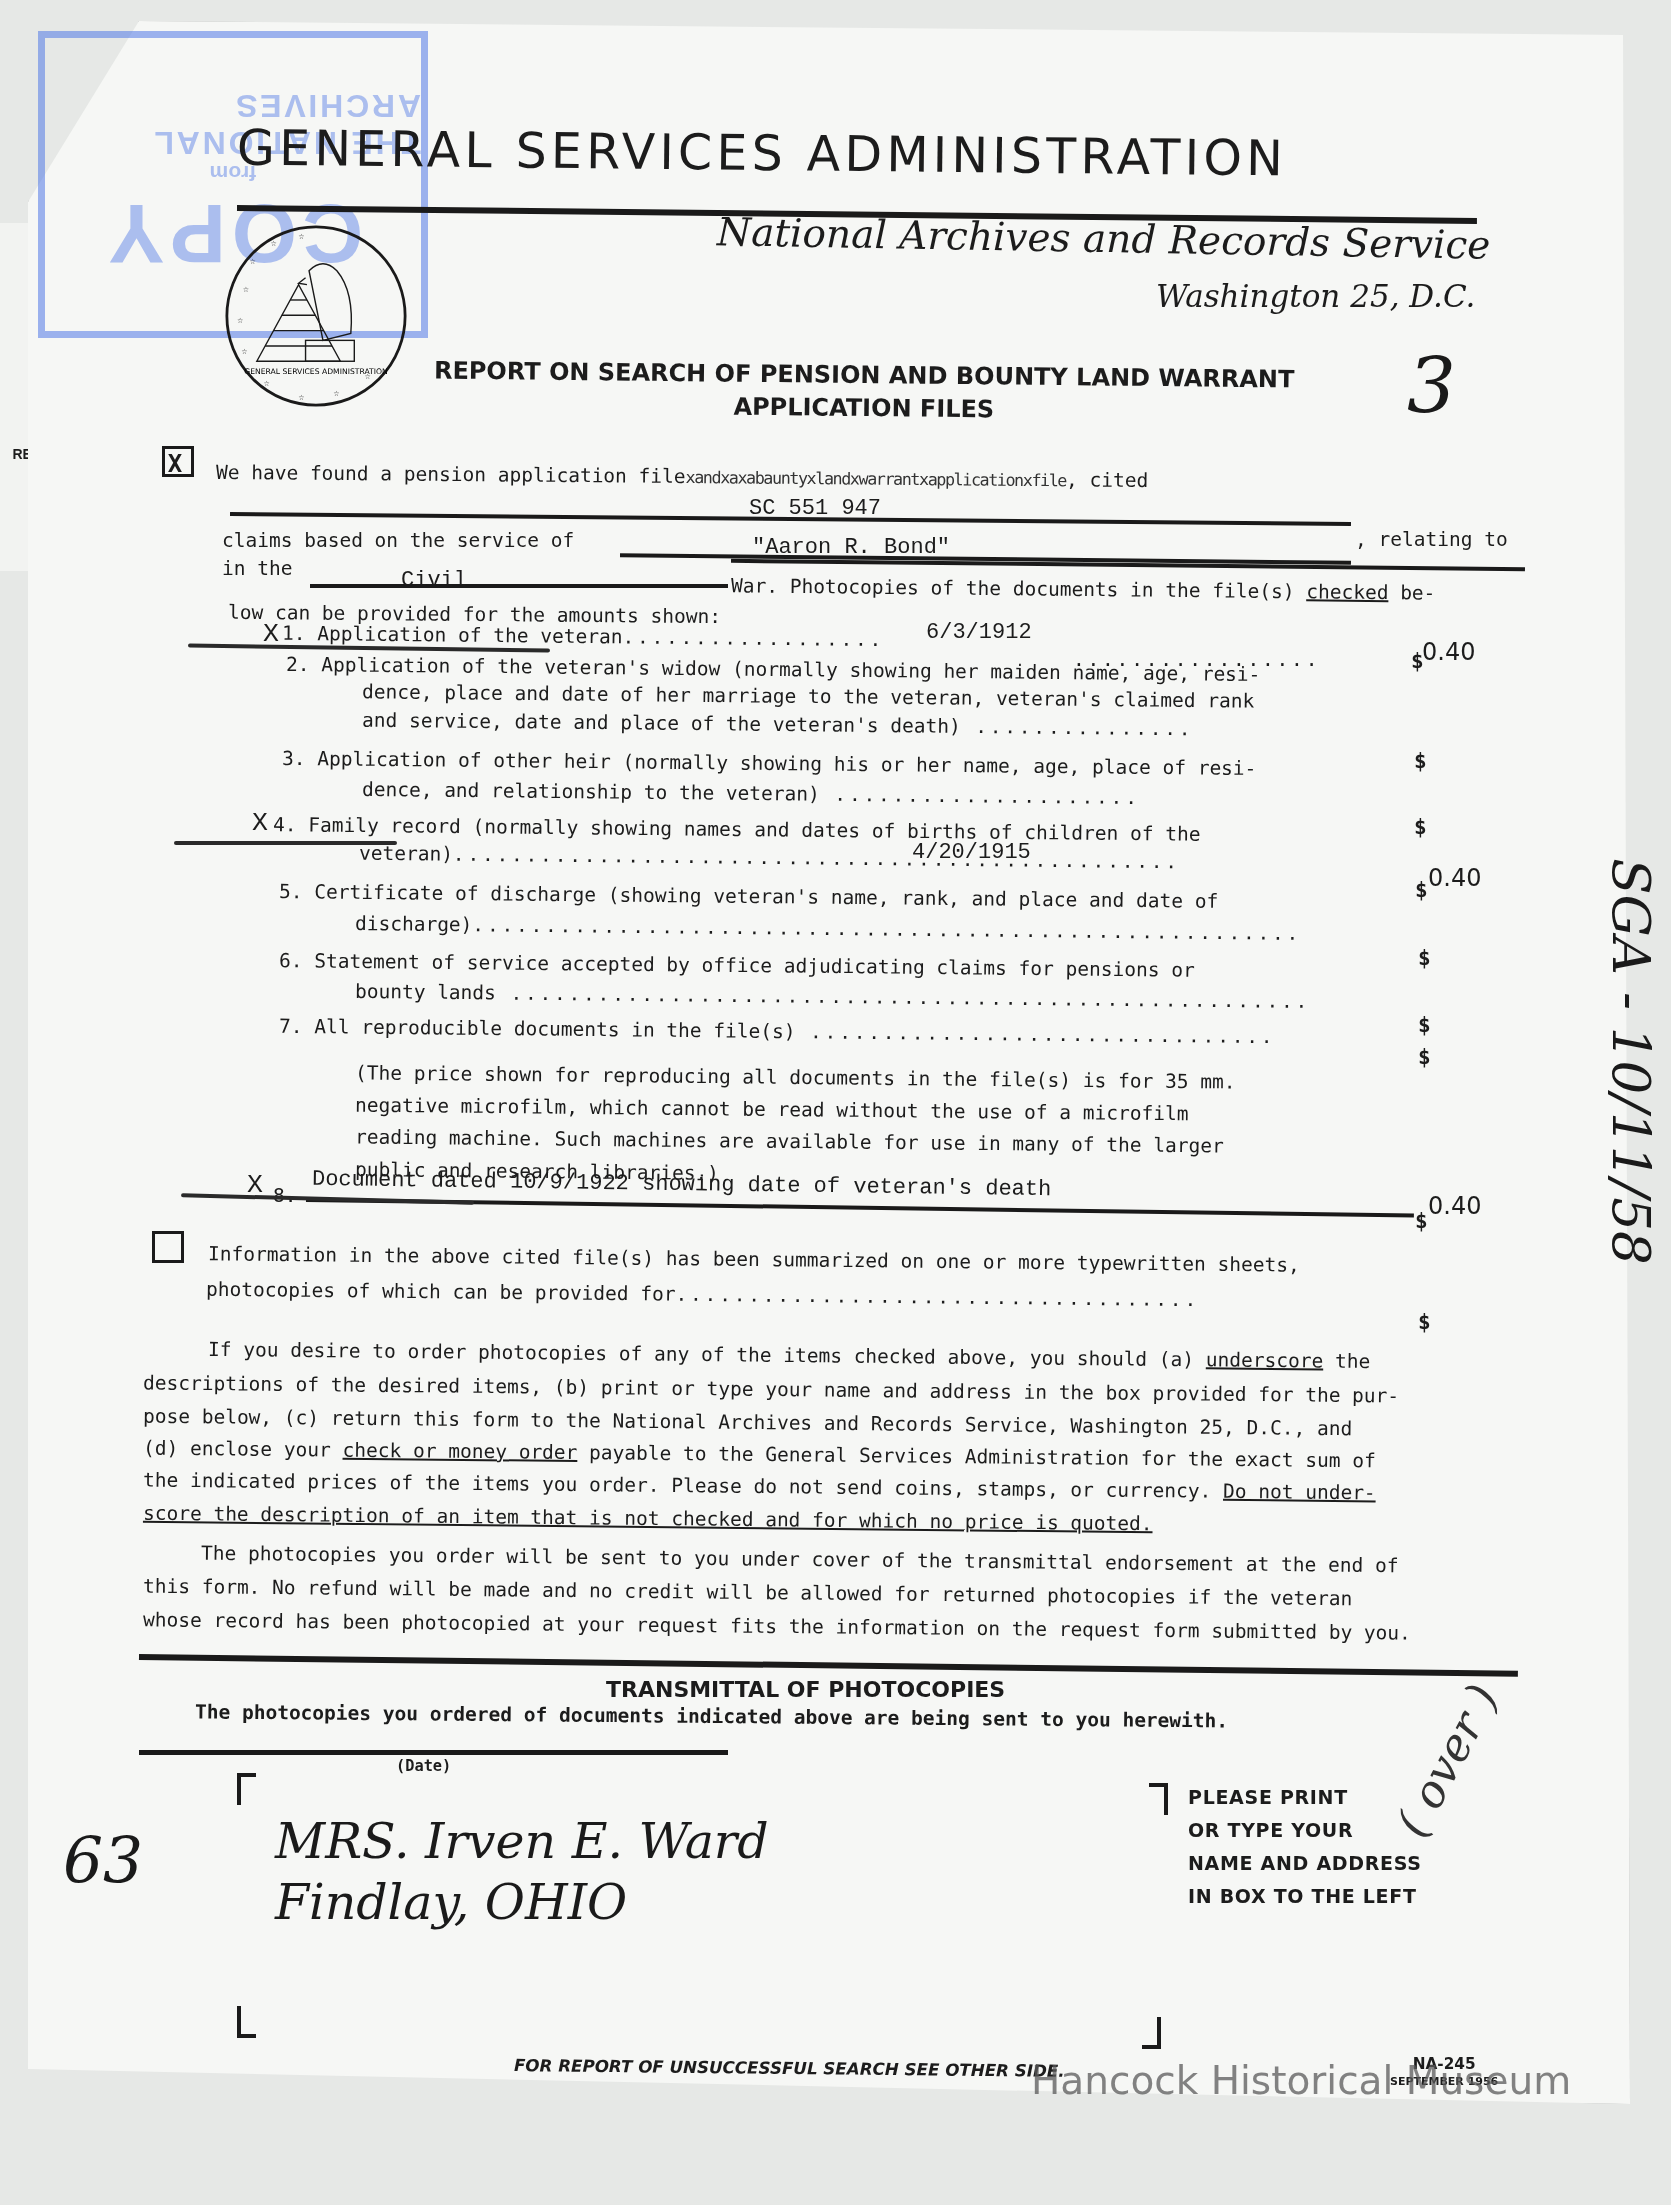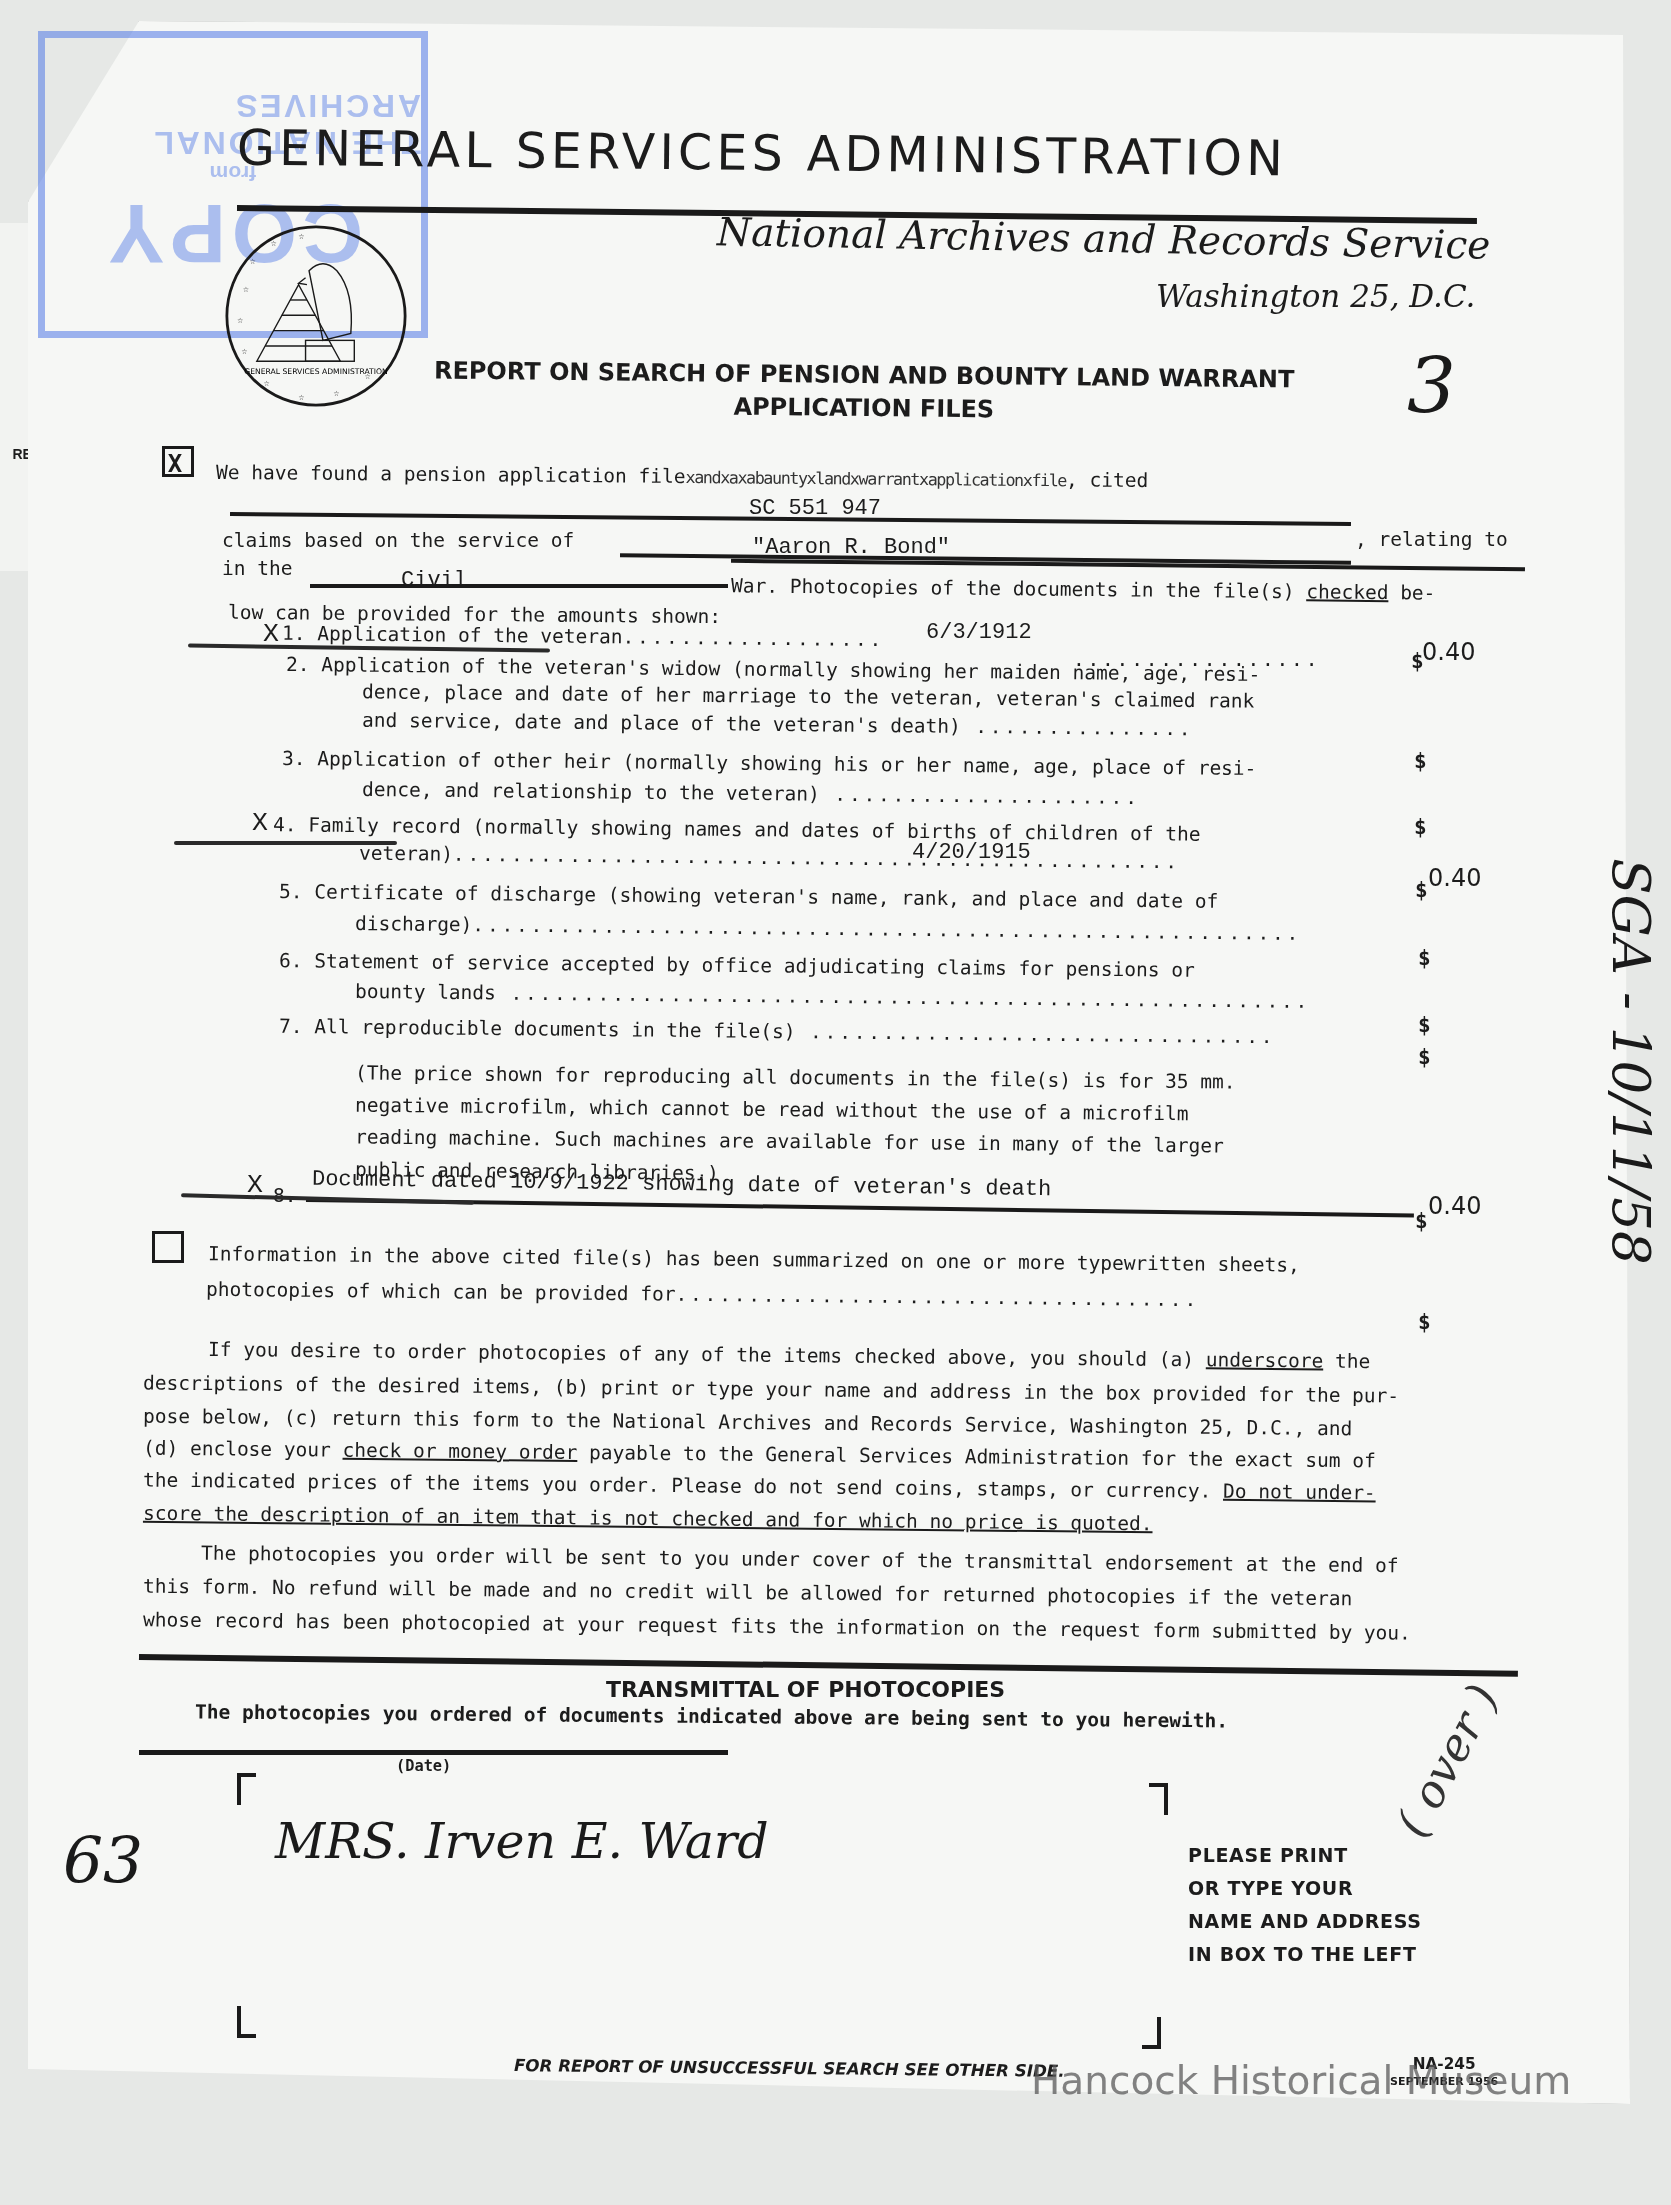--- a/index.html
+++ b/index.html
@@ -75,21 +75,21 @@
   .fill-line { position: absolute; height: 3.5px; background: #1a1a1a; }
   .price { position: absolute; font-family: "DejaVu Sans", sans-serif; font-size: 24px; }
   .dollar { position: absolute; font-weight: bold; font-size: 21px; }
   .ul { text-decoration: underline; text-decoration-thickness: 2.1px; }
   .xmark { position: absolute; font-size: 26.5px; font-family: "Liberation Mono", monospace; }
   .pen-line { position: absolute; height: 4.2px; background: #2a2a2a; border-radius: 2.1px; }
   .section-rule { position: absolute; height: 5.6px; background: #1a1a1a; }
   .transmittal-title { position: absolute; font-family: "DejaVu Sans", sans-serif; font-weight: bold; font-size: 22px; }
   .corner { position: absolute; width: 15.3px; height: 28px; border-color: #1a1a1a; border-style: solid; border-width: 0; }
   .please {
-    position: absolute; left: 1188px; top: 1839px;
+    position: absolute; left: 1188px; top: 1781px;
     font-family: "DejaVu Sans", sans-serif; font-weight: bold; font-size: 19px; line-height: 33px; letter-spacing: 0.7px;
   }
   .footer {
     position: absolute; left: 514px; top: 2058px;
     font-family: "DejaVu Sans", sans-serif; font-weight: bold; font-style: italic; font-size: 16.7px;
     transform: rotate(0.6deg);
   }
   .formno { position: absolute; left: 1390px; top: 2055px; font-family: "DejaVu Sans", sans-serif; font-weight: bold; font-size: 15.3px; text-align: center; line-height: 18px; }
   .watermark {
     position: absolute; left: 1031px; top: 2058px;
@@ -257,20 +257,21 @@
 <div class="fill-line" style="left:139px;top:1750px;width:589px;height:4.9px"></div>
 <div class="body-text" style="left:396px;top:1757px;font-size:15.3px;font-weight:bold">(Date)</div>
 
 <div class="corner" style="left:237px;top:1773px;border-top-width:4.2px;border-left-width:4.2px"></div>
 <div class="corner" style="left:1149px;top:1783px;border-top-width:4.2px;border-right-width:4.2px"></div>
 <div class="corner" style="left:237px;top:2006px;border-bottom-width:4.2px;border-left-width:4.2px"></div>
 <div class="corner" style="left:1142px;top:2017px;border-bottom-width:4.2px;border-right-width:4.2px"></div>
 
 <div class="address handwritten">
   <div>MRS. Irven E. Ward</div>
+  <div>Findlay, OHIO</div>
 </div>
 <div class="num63 handwritten">63</div>
 
 <div class="please">
   <div>PLEASE PRINT</div>
   <div>OR TYPE YOUR</div>
   <div>NAME AND ADDRESS</div>
   <div>IN BOX TO THE LEFT</div>
 </div>
 

